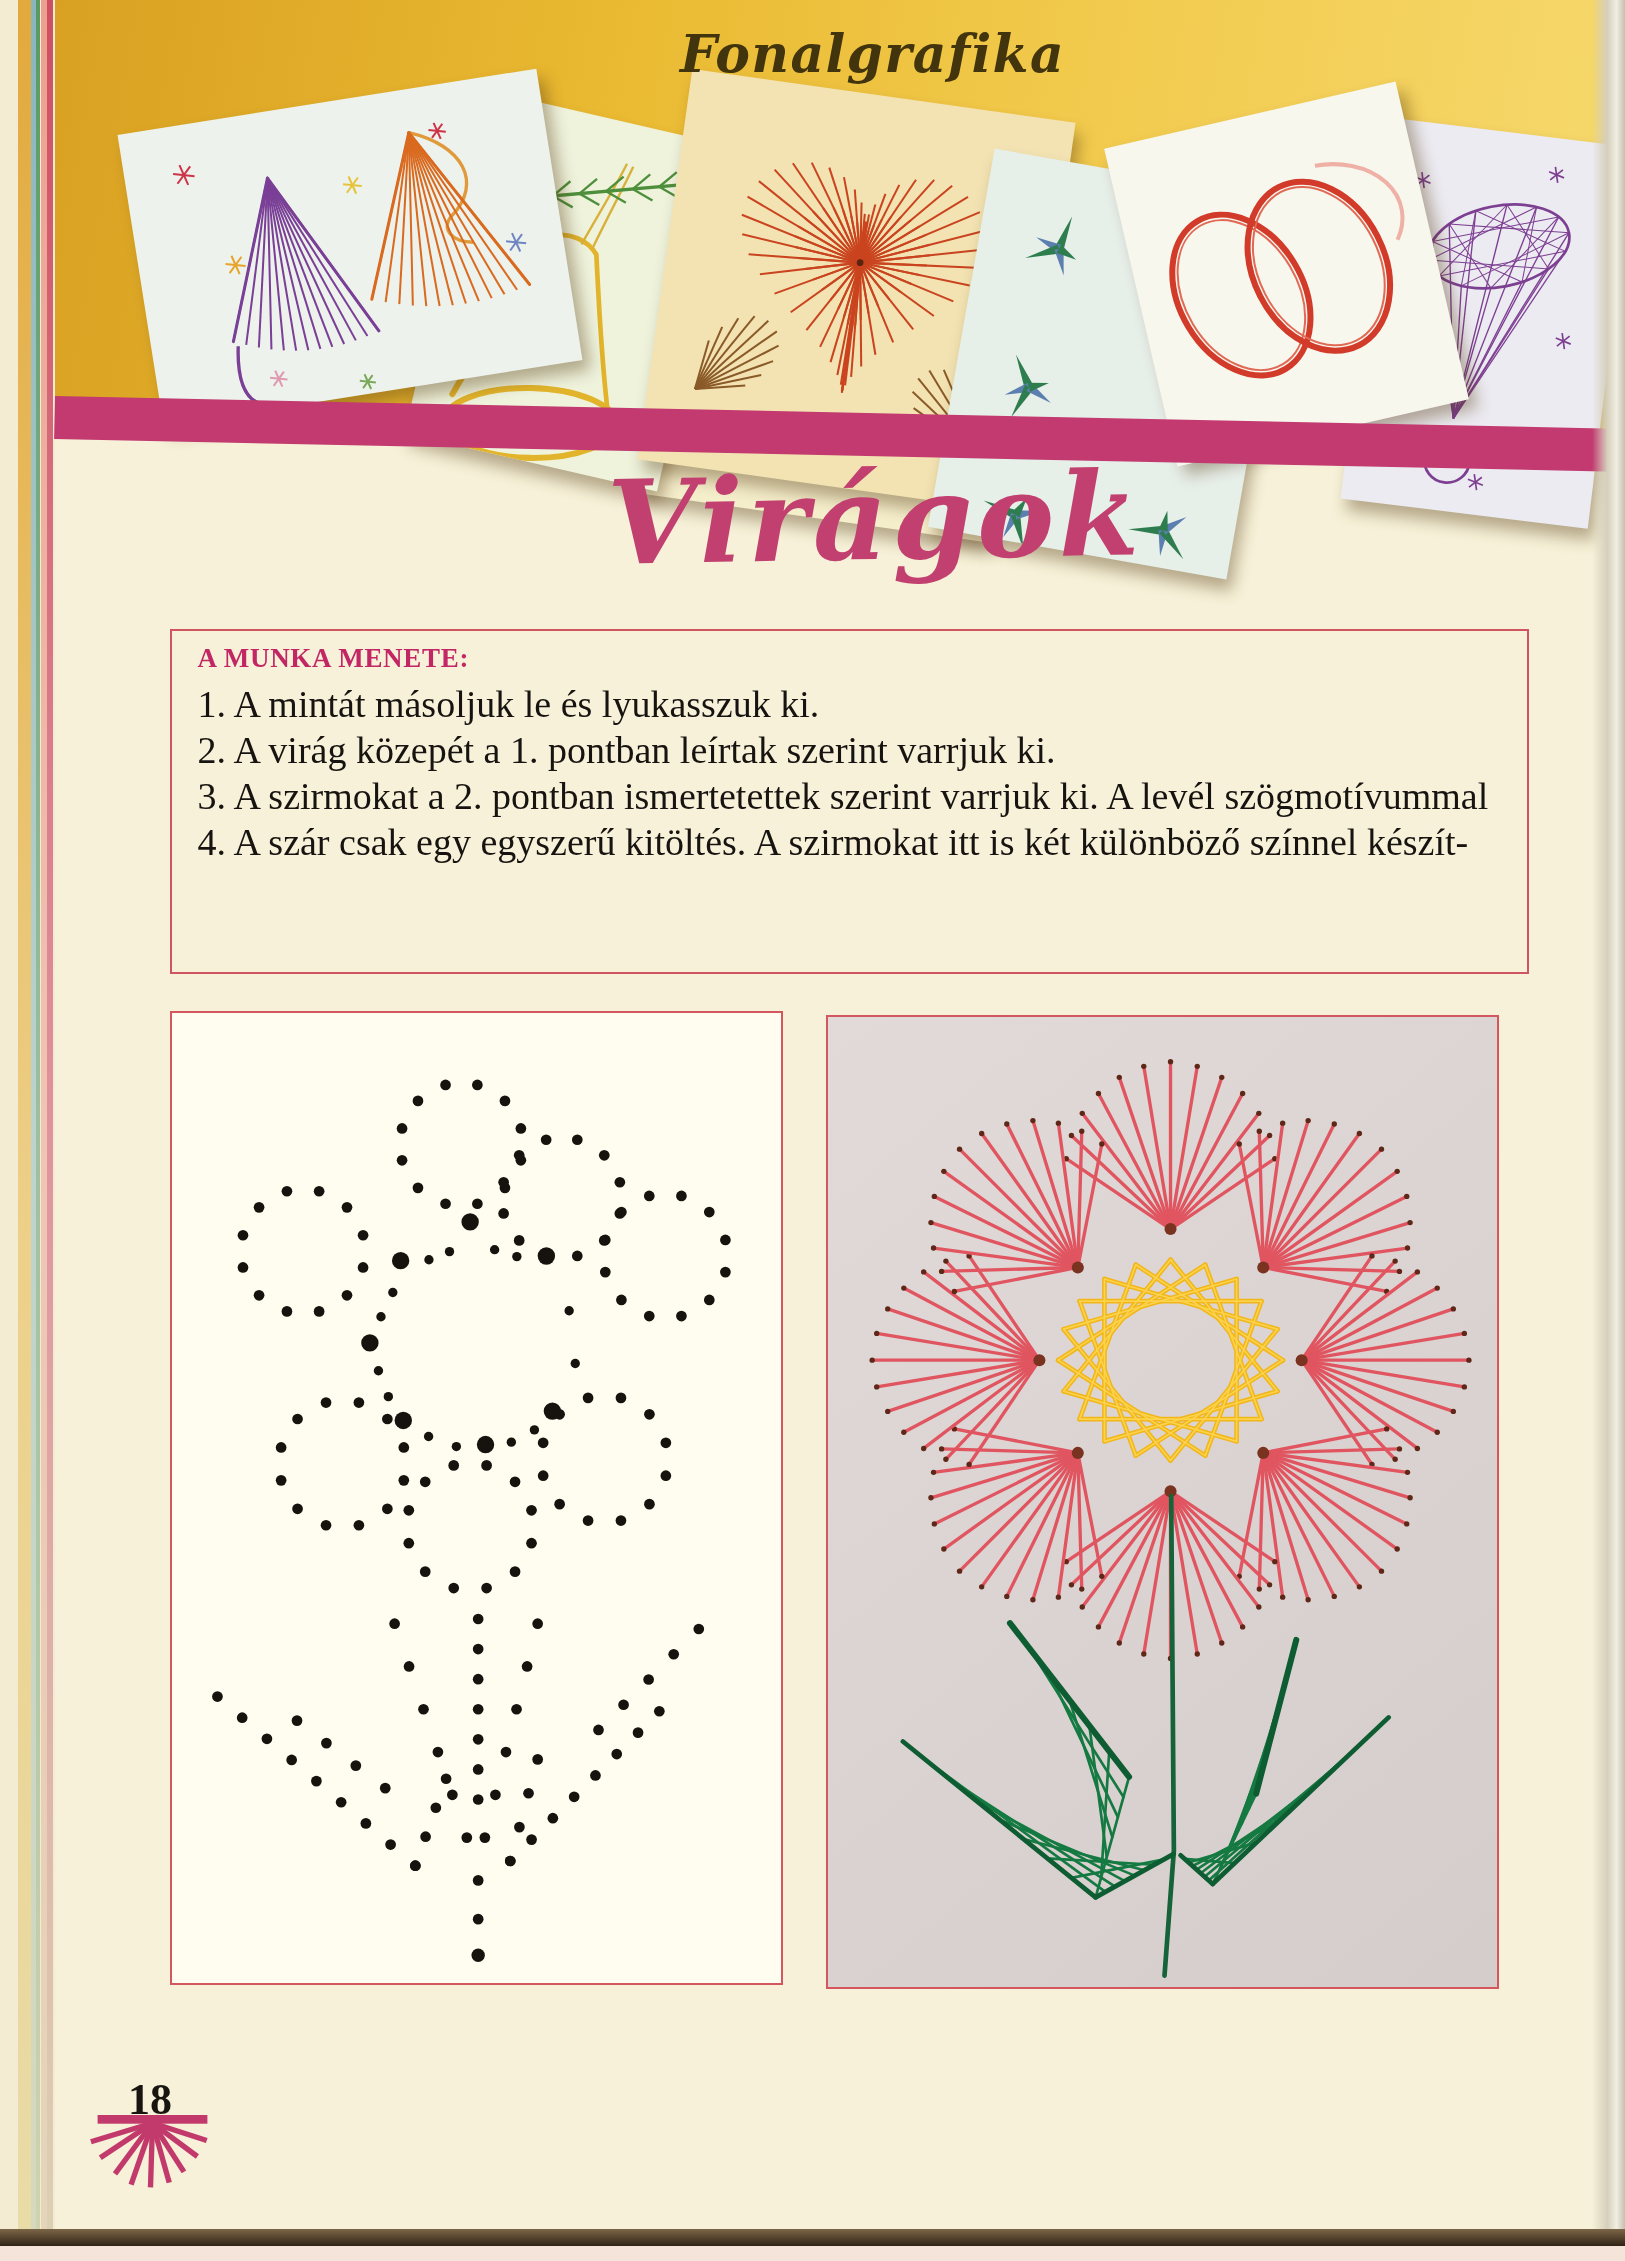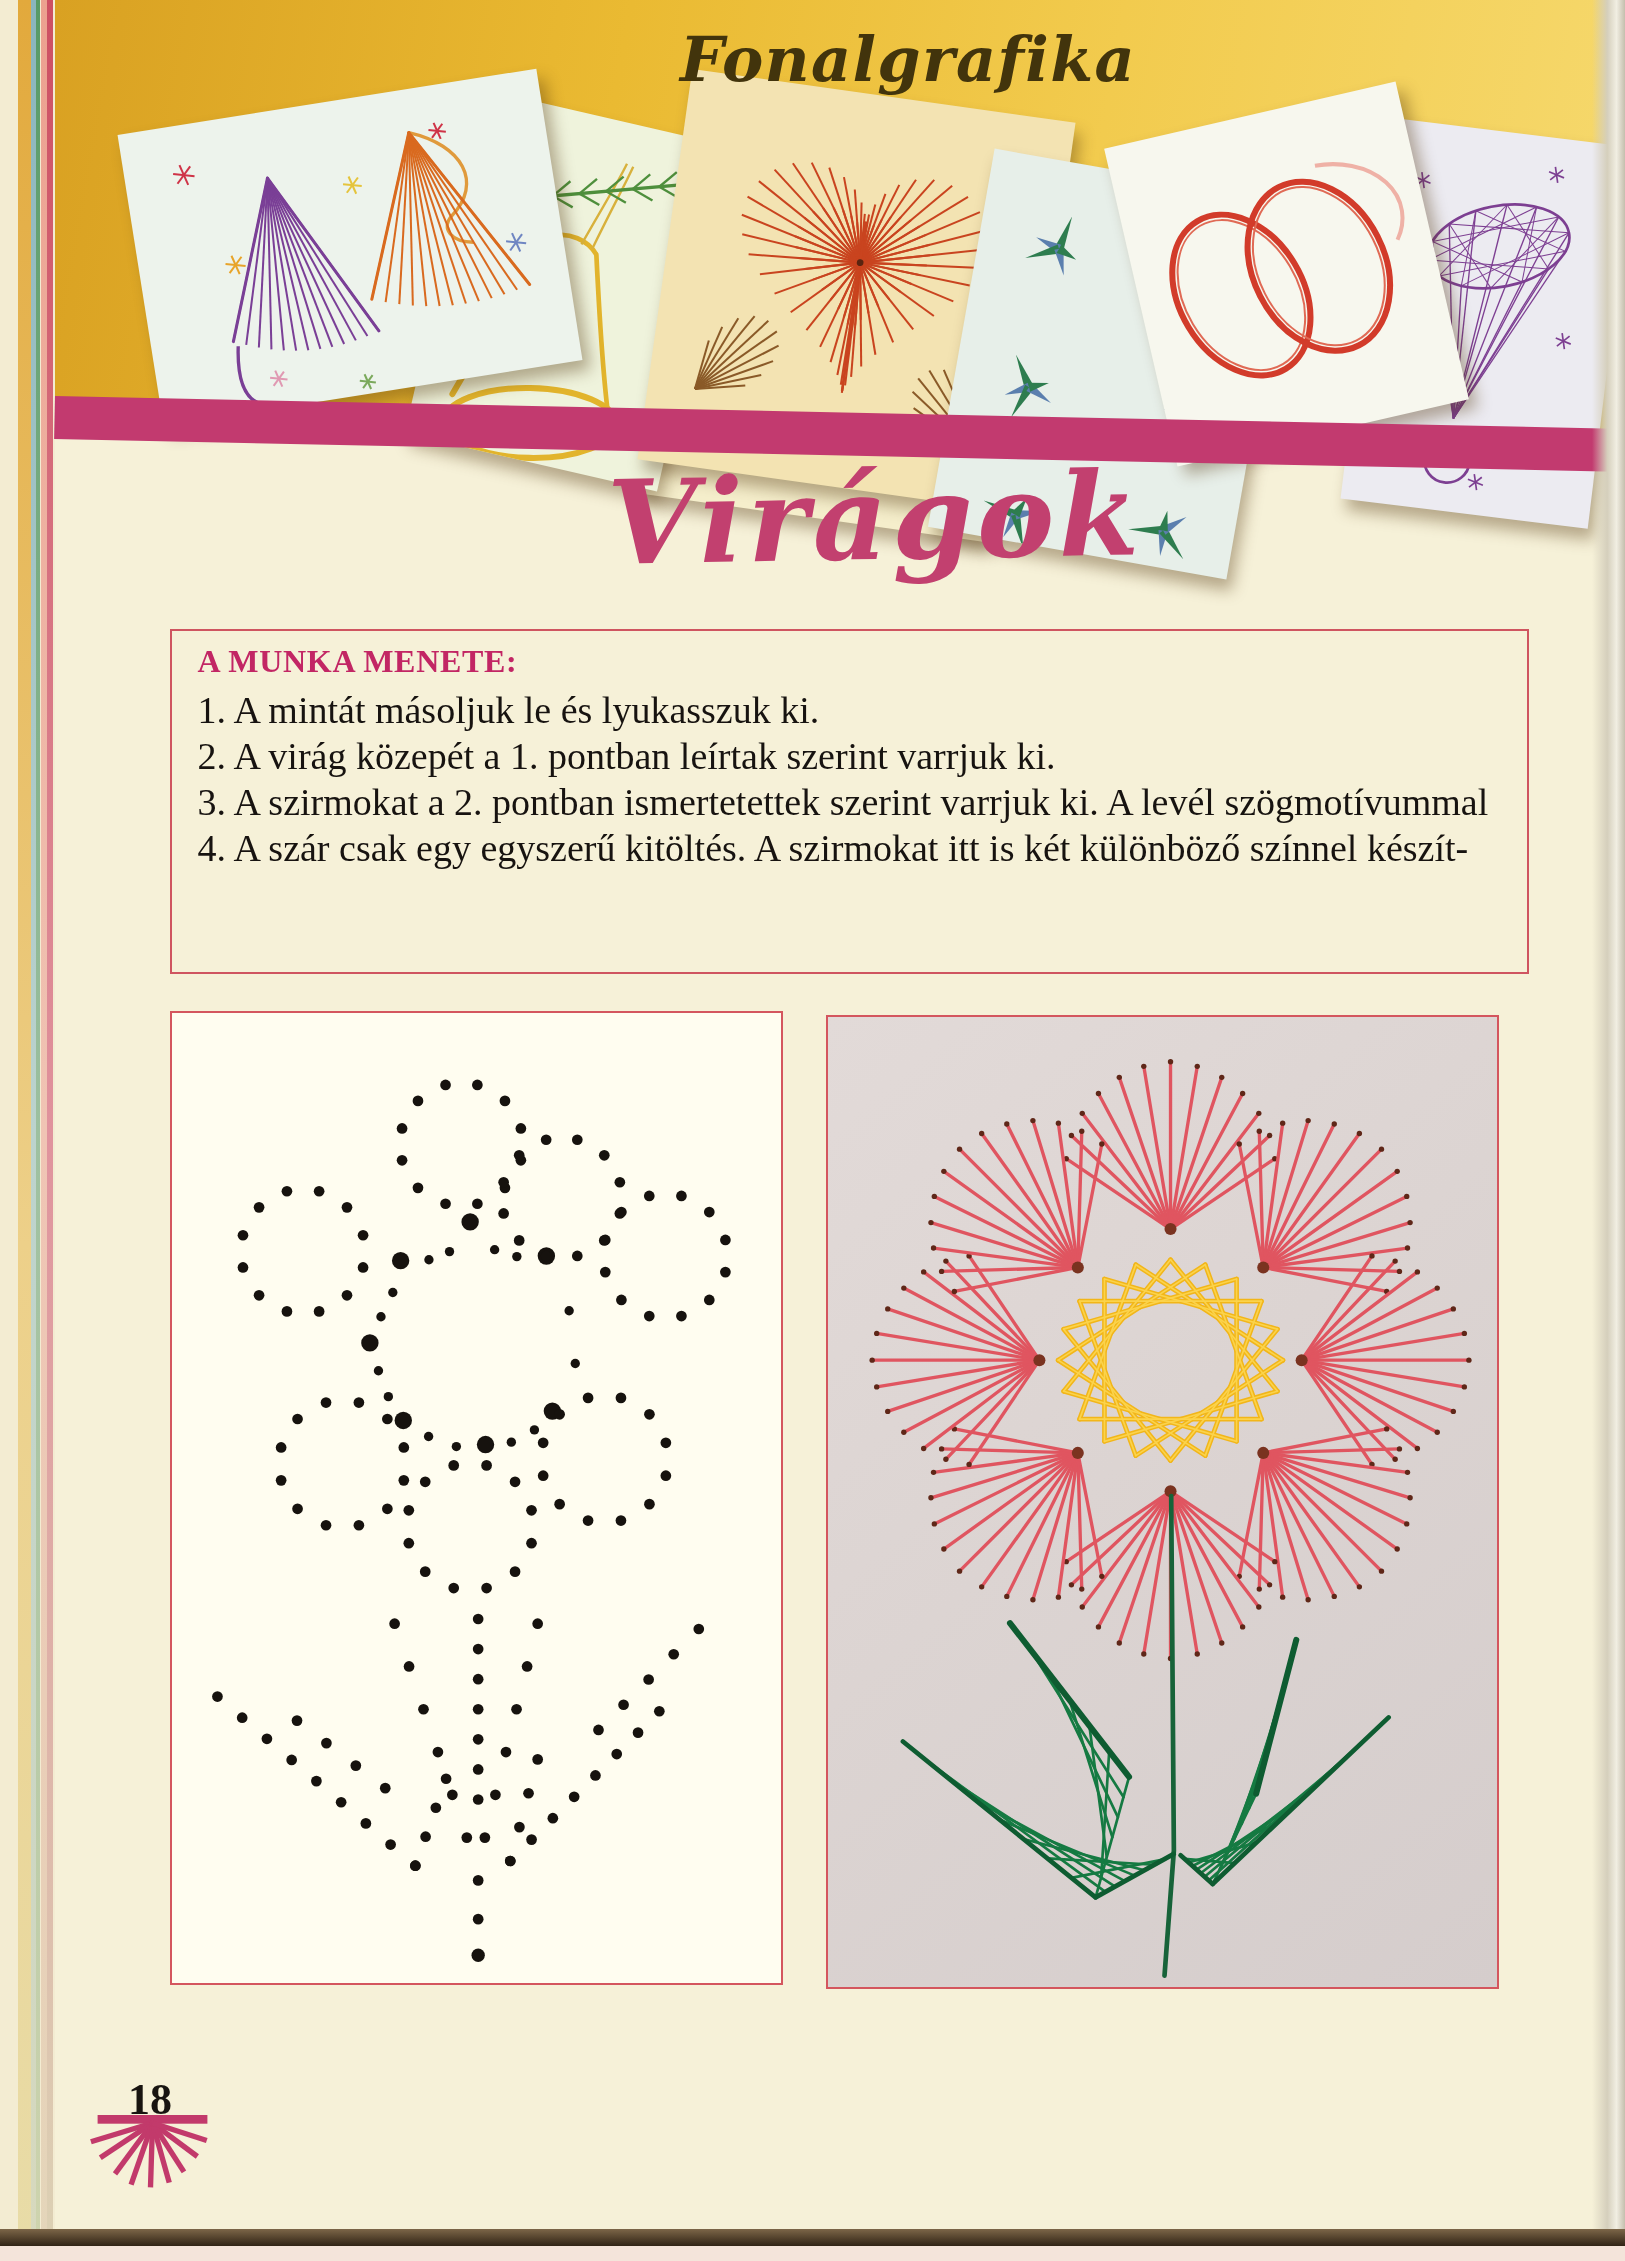--- a/index.html
+++ b/index.html
@@ -13,21 +13,21 @@
   #st1{left:17.5px;width:13.5px;background:linear-gradient(#e2a93c,#edd089 55%,#e8dca8);}
   #st2{left:31px;width:5.4px;background:linear-gradient(#8ab5bd,#bcd3cd 50%,#d8d9bd);}
   #st3{left:36px;width:4px;background:linear-gradient(#579a66,#9dc0a0 50%,#cfd4ae);}
   #st4{left:41px;width:6px;background:linear-gradient(#eca08f,#f0c4b4 50%,#e4d6ba);}
   #st5{left:47px;width:6px;background:linear-gradient(#cd4f62,#e0939d 50%,#dcd2b4);}
 
   
   #header{left:55px;top:0;width:1571px;height:439px;z-index:0;
     background:linear-gradient(100deg,#d9a122,#eaba32 35%,#f2cb4e 65%,#f6d96e 100%);}
   #header-title{left:680px;top:23px;z-index:4;font-family:"DejaVu Serif",serif;
-    font-style:italic;font-weight:600;font-size:62px;color:#42340c;letter-spacing:1.3px;}
+    font-style:italic;font-weight:600;font-size:52px;color:#42340c;letter-spacing:1.3px;}
 
   .card{position:absolute;z-index:2;box-shadow:6.7px 10.8px 15px rgba(80,50,10,.38);}
   .card svg{display:block;width:100%;height:100%;}
   #card-cones{left:138px;top:100px;width:424px;height:295px;background:#edf3ec;transform:rotate(-9deg);z-index:3;}
   #card-bell{left:441px;top:114px;width:259px;height:353px;background:#eff3dc;transform:rotate(13deg);z-index:2;}
   #card-heart-b{left:643px;top:323px;width:357px;height:195px;background:#f5eecb;transform:rotate(8deg);z-index:1;}
   #card-heart{left:663px;top:94px;width:387px;height:394px;background:#f3e3b2;transform:rotate(8deg);z-index:2;}
   #card-stars{left:959px;top:172px;width:303px;height:384px;background:#e7efe9;transform:rotate(10deg);z-index:3;}
   #card-rings{left:1137px;top:111px;width:299px;height:326px;background:#f7f7ee;transform:rotate(-13deg);z-index:4;}
   #card-goblet{left:1363px;top:131px;width:249px;height:384px;background:#ecebf1;transform:rotate(7deg);z-index:3;}
@@ -37,21 +37,21 @@
     transform:rotate(1.2deg);transform-origin:left top;z-index:5;}
 
   
   #section-title{left:875px;top:450px;transform:translateX(-50%) rotate(-1deg);z-index:4;
     font-family:"DejaVu Serif",serif;font-style:italic;font-weight:700;
     font-size:116px;color:#c2406f;letter-spacing:4px;}
 
   
   #instruction-box{left:170px;top:629px;width:1359px;height:345px;border:2px solid #cf5560;
     box-sizing:border-box;padding:12px 25.6px;z-index:4;}
-  #instruction-title{font-weight:bold;font-size:32px;color:#c22664;letter-spacing:0.7px;
+  #instruction-title{font-weight:bold;font-size:27px;color:#c22664;letter-spacing:0.7px;
     margin-bottom:6.7px;font-family:"Liberation Serif",serif;}
   .ins-line{font-size:38px;line-height:46px;color:#171310;white-space:nowrap;}
 
   
   #template-panel{left:170px;top:1011px;width:613px;height:974px;border:2px solid #d4565e;
     box-sizing:border-box;background:#fffdf0;z-index:4;}
   #photo-panel{left:826px;top:1015px;width:673px;height:974px;border:2px solid #d4565e;
     box-sizing:border-box;background:linear-gradient(140deg,#e2dad8 0%,#dcd4d2 45%,#d5cdcc 100%);z-index:4;}
   #template-panel svg,#photo-panel svg{display:block;width:100%;height:100%;}
 

